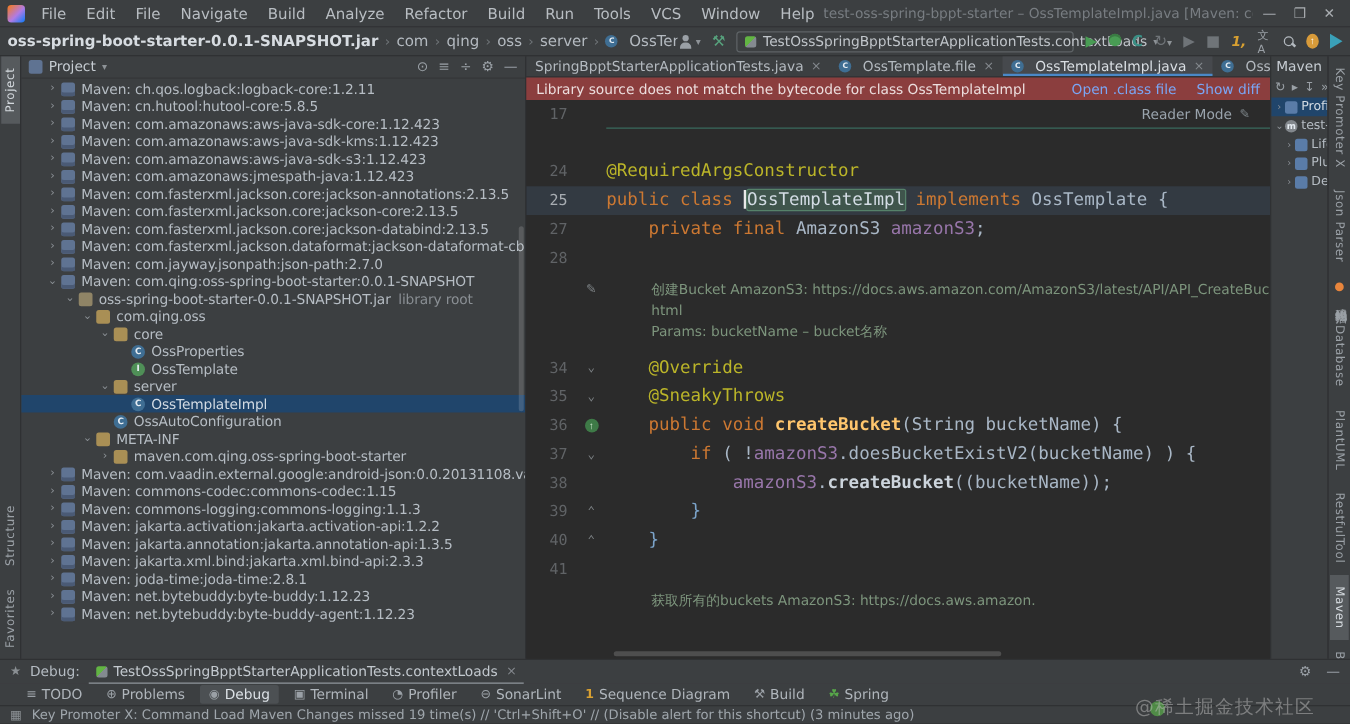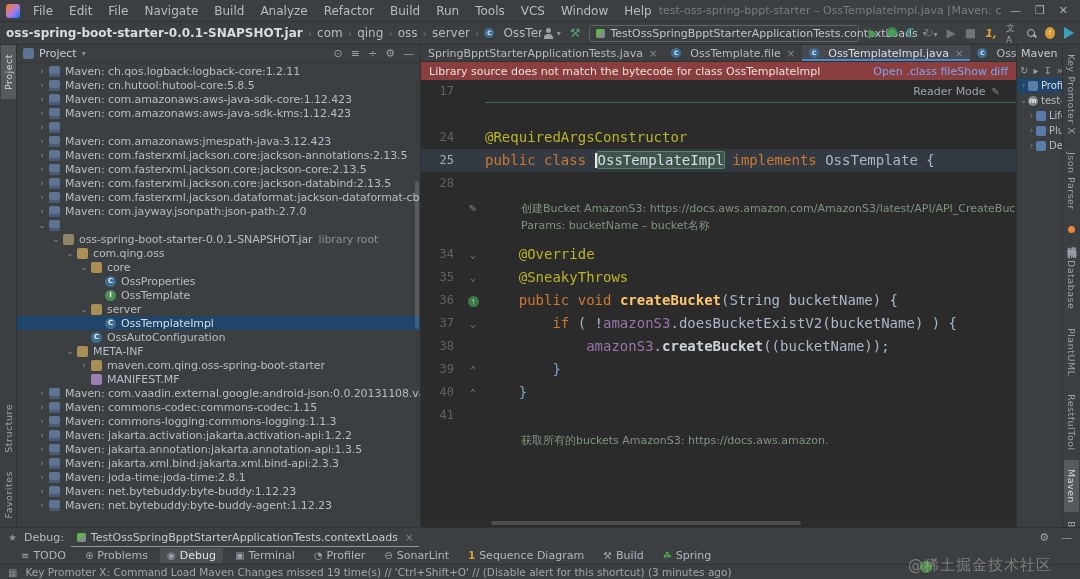--- a/index.html
+++ b/index.html
@@ -73,21 +73,21 @@
   .ic.mfold{background:#5a7ca8}
   .textra{color:#8a8f94;margin-left:6px}
   .pscroll{position:absolute;right:1px;top:118px;width:4px;height:148px;border-radius:2px;background:rgba(255,255,255,.15)}
   
   .editor{flex:1;min-width:0;display:flex;flex-direction:column;background:#2b2b2b}
   .tabs{height:17px;background:#3c3f41;border-bottom:1px solid #2f3133;display:flex;align-items:stretch;font-size:11px;overflow:hidden}
   .tab{display:flex;align-items:center;gap:4px;padding:0 7px;color:#b4bac0;white-space:nowrap}
   .tab.active{background:#46494d;color:#dadfe4;box-shadow:inset 0 -2px 0 #4a88c7}
   .tclose{color:#84898e;font-size:10px;margin-left:2px}
   .banner{height:18px;background:#8b3e3e;display:flex;align-items:center;padding:0 8px;font-size:11px;color:#ecdede;white-space:nowrap}
-  .banner .blinks{margin-left:auto;display:flex;}
+  .banner .blinks{margin-left:auto;display:flex;gap:16px}
   .blink{color:#7aa6f5}
   .ebody{flex:1;position:relative;overflow:hidden;font-family:"DejaVu Sans Mono","Liberation Mono",monospace}
   .cline{display:flex;height:23px;line-height:23px;font-size:14px}
   .cline.caretrow{background:#333a42}
   .gnum{width:40px;flex:none;text-align:right;padding-right:7px;color:#606366;font-size:12px}
   .caretrow .gnum{color:#a8adb2}
   .gmark{width:24px;flex:none;text-align:center;color:#7c8184;font-size:10px}
   .ctext{flex:1;min-width:0;white-space:pre;color:#a9b7c6;position:relative}
   .fsep .ctext{box-shadow:inset 0 -1px 0 #3a6b5e}
   .ann{color:#bbb529}.kw{color:#cc7832}.mth{color:#ffc66d;font-weight:700}
@@ -254,25 +254,26 @@
             <span class="tlabel">Maven: com.amazonaws:aws-java-sdk-core:1.12.423</span>
           </div>
           <div class="trow" style="padding-left: 18px;">
             <span class="chev">›</span>
             <span class="ic lib"></span>
             <span class="tlabel">Maven: com.amazonaws:aws-java-sdk-kms:1.12.423</span>
           </div>
           <div class="trow" style="padding-left: 18px;">
             <span class="chev">›</span>
             <span class="ic lib"></span>
-          </div>
-          <div class="trow" style="padding-left: 18px;">
-            <span class="chev">›</span>
-            <span class="ic lib"></span>
-            <span class="tlabel">Maven: com.amazonaws:jmespath-java:3.12.423</span>
+            <span class="tlabel">Maven: com.amazonaws:aws-java-sdk-s3:1.12.423</span>
+          </div>
+          <div class="trow" style="padding-left: 18px;">
+            <span class="chev">›</span>
+            <span class="ic lib"></span>
+            <span class="tlabel">Maven: com.amazonaws:jmespath-java:1.12.423</span>
           </div>
           <div class="trow" style="padding-left: 18px;">
             <span class="chev">›</span>
             <span class="ic lib"></span>
             <span class="tlabel">Maven: com.fasterxml.jackson.core:jackson-annotations:2.13.5</span>
           </div>
           <div class="trow" style="padding-left: 18px;">
             <span class="chev">›</span>
             <span class="ic lib"></span>
             <span class="tlabel">Maven: com.fasterxml.jackson.core:jackson-core:2.13.5</span>
@@ -288,20 +289,21 @@
             <span class="tlabel">Maven: com.fasterxml.jackson.dataformat:jackson-dataformat-cbor:2.13.5</span>
           </div>
           <div class="trow" style="padding-left: 18px;">
             <span class="chev">›</span>
             <span class="ic lib"></span>
             <span class="tlabel">Maven: com.jayway.jsonpath:json-path:2.7.0</span>
           </div>
           <div class="trow" style="padding-left: 18px;">
             <span class="chev">⌄</span>
             <span class="ic lib"></span>
+            <span class="tlabel">Maven: com.qing:oss-spring-boot-starter:0.0.1-SNAPSHOT</span>
           </div>
           <div class="trow" style="padding-left: 32px;">
             <span class="chev">⌄</span>
             <span class="ic jar"></span>
             <span class="tlabel">oss-spring-boot-starter-0.0.1-SNAPSHOT.jar</span>
             <span class="textra">library root</span>
           </div>
           <div class="trow" style="padding-left: 46px;">
             <span class="chev">⌄</span>
             <span class="ic folder"></span>
@@ -340,25 +342,20 @@
           <div class="trow" style="padding-left: 46px;">
             <span class="chev">⌄</span>
             <span class="ic folder"></span>
             <span class="tlabel">META-INF</span>
           </div>
           <div class="trow" style="padding-left: 60px;">
             <span class="chev">›</span>
             <span class="ic folder"></span>
             <span class="tlabel">maven.com.qing.oss-spring-boot-starter</span>
           </div>
-          <div class="trow" style="padding-left: 60px;">
-            <span class="chev"></span>
-            <span class="ic filem"></span>
-            <span class="tlabel">MANIFEST.MF</span>
-          </div>
           <div class="trow" style="padding-left: 18px;">
             <span class="chev">›</span>
             <span class="ic lib"></span>
             <span class="tlabel">Maven: com.vaadin.external.google:android-json:0.0.20131108.vaadin1</span>
           </div>
           <div class="trow" style="padding-left: 18px;">
             <span class="chev">›</span>
             <span class="ic lib"></span>
             <span class="tlabel">Maven: commons-codec:commons-codec:1.15</span>
           </div>
@@ -448,29 +445,39 @@
             <span class="gnum">24</span>
             <span class="gmark"></span>
             <span class="ctext"><span class="ann">@RequiredArgsConstructor</span></span>
           </div>
           <div class="cline caretrow">
             <span class="gnum">25</span>
             <span class="gmark"></span>
             <span class="ctext"><span class="kw">public class </span><span class="caretbar"></span><span class="hl">OssTemplateImpl</span><span> </span><span class="kw">implements</span><span> OssTemplate {</span></span>
           </div>
           <div class="cline">
+            <span class="gnum">27</span>
+            <span class="gmark"></span>
+            <span class="ctext"><span>    </span><span class="kw">private final </span><span>AmazonS3 </span><span class="fld">amazonS3</span><span>;</span></span>
+          </div>
+          <div class="cline">
             <span class="gnum">28</span>
             <span class="gmark"></span>
             <span class="ctext"></span>
           </div>
           <div class="docblock">
             <div class="docline">
               <span class="gnum"></span>
               <span class="gmark">✎</span>
               <span class="dtext">创建Bucket AmazonS3:  https://docs.aws.amazon.com/AmazonS3/latest/API/API_CreateBucket.</span>
+            </div>
+            <div class="docline">
+              <span class="gnum"></span>
+              <span class="gmark"></span>
+              <span class="dtext">html</span>
             </div>
             <div class="docline">
               <span class="gnum"></span>
               <span class="gmark"></span>
               <span class="dtext">Params: bucketName – bucket名称</span>
             </div>
           </div>
           <div class="cline">
             <span class="gnum">34</span>
             <span class="gmark">⌄</span>

